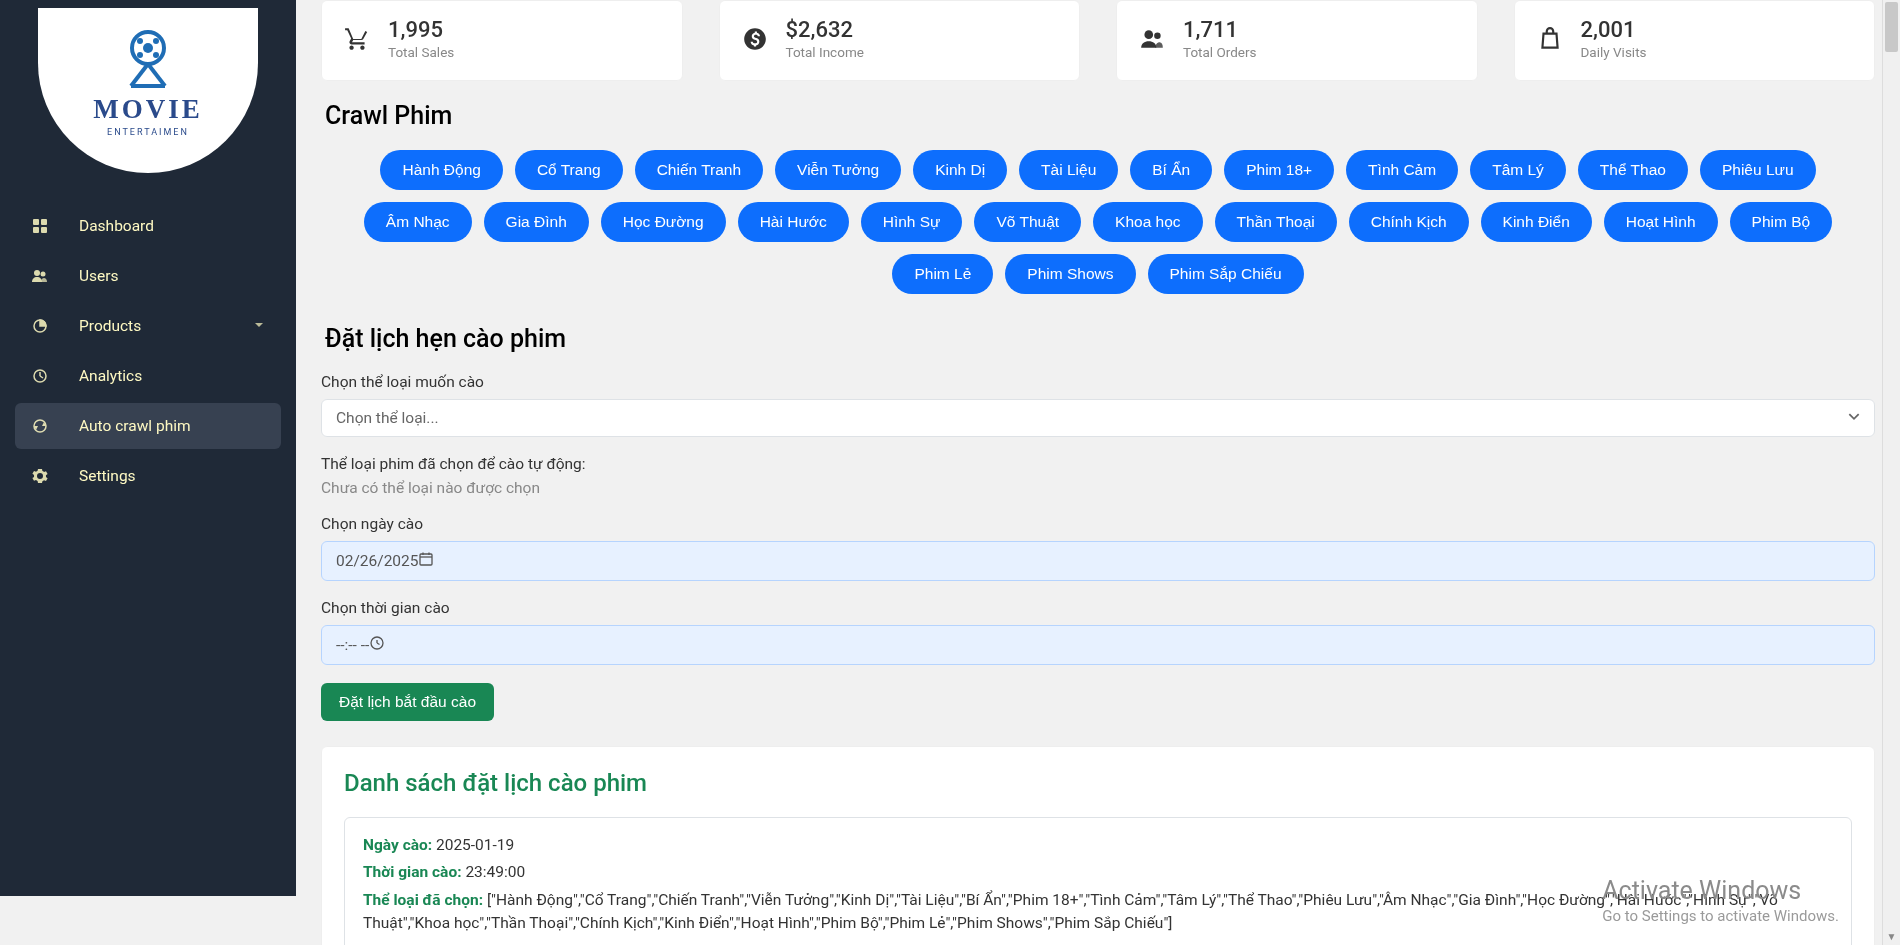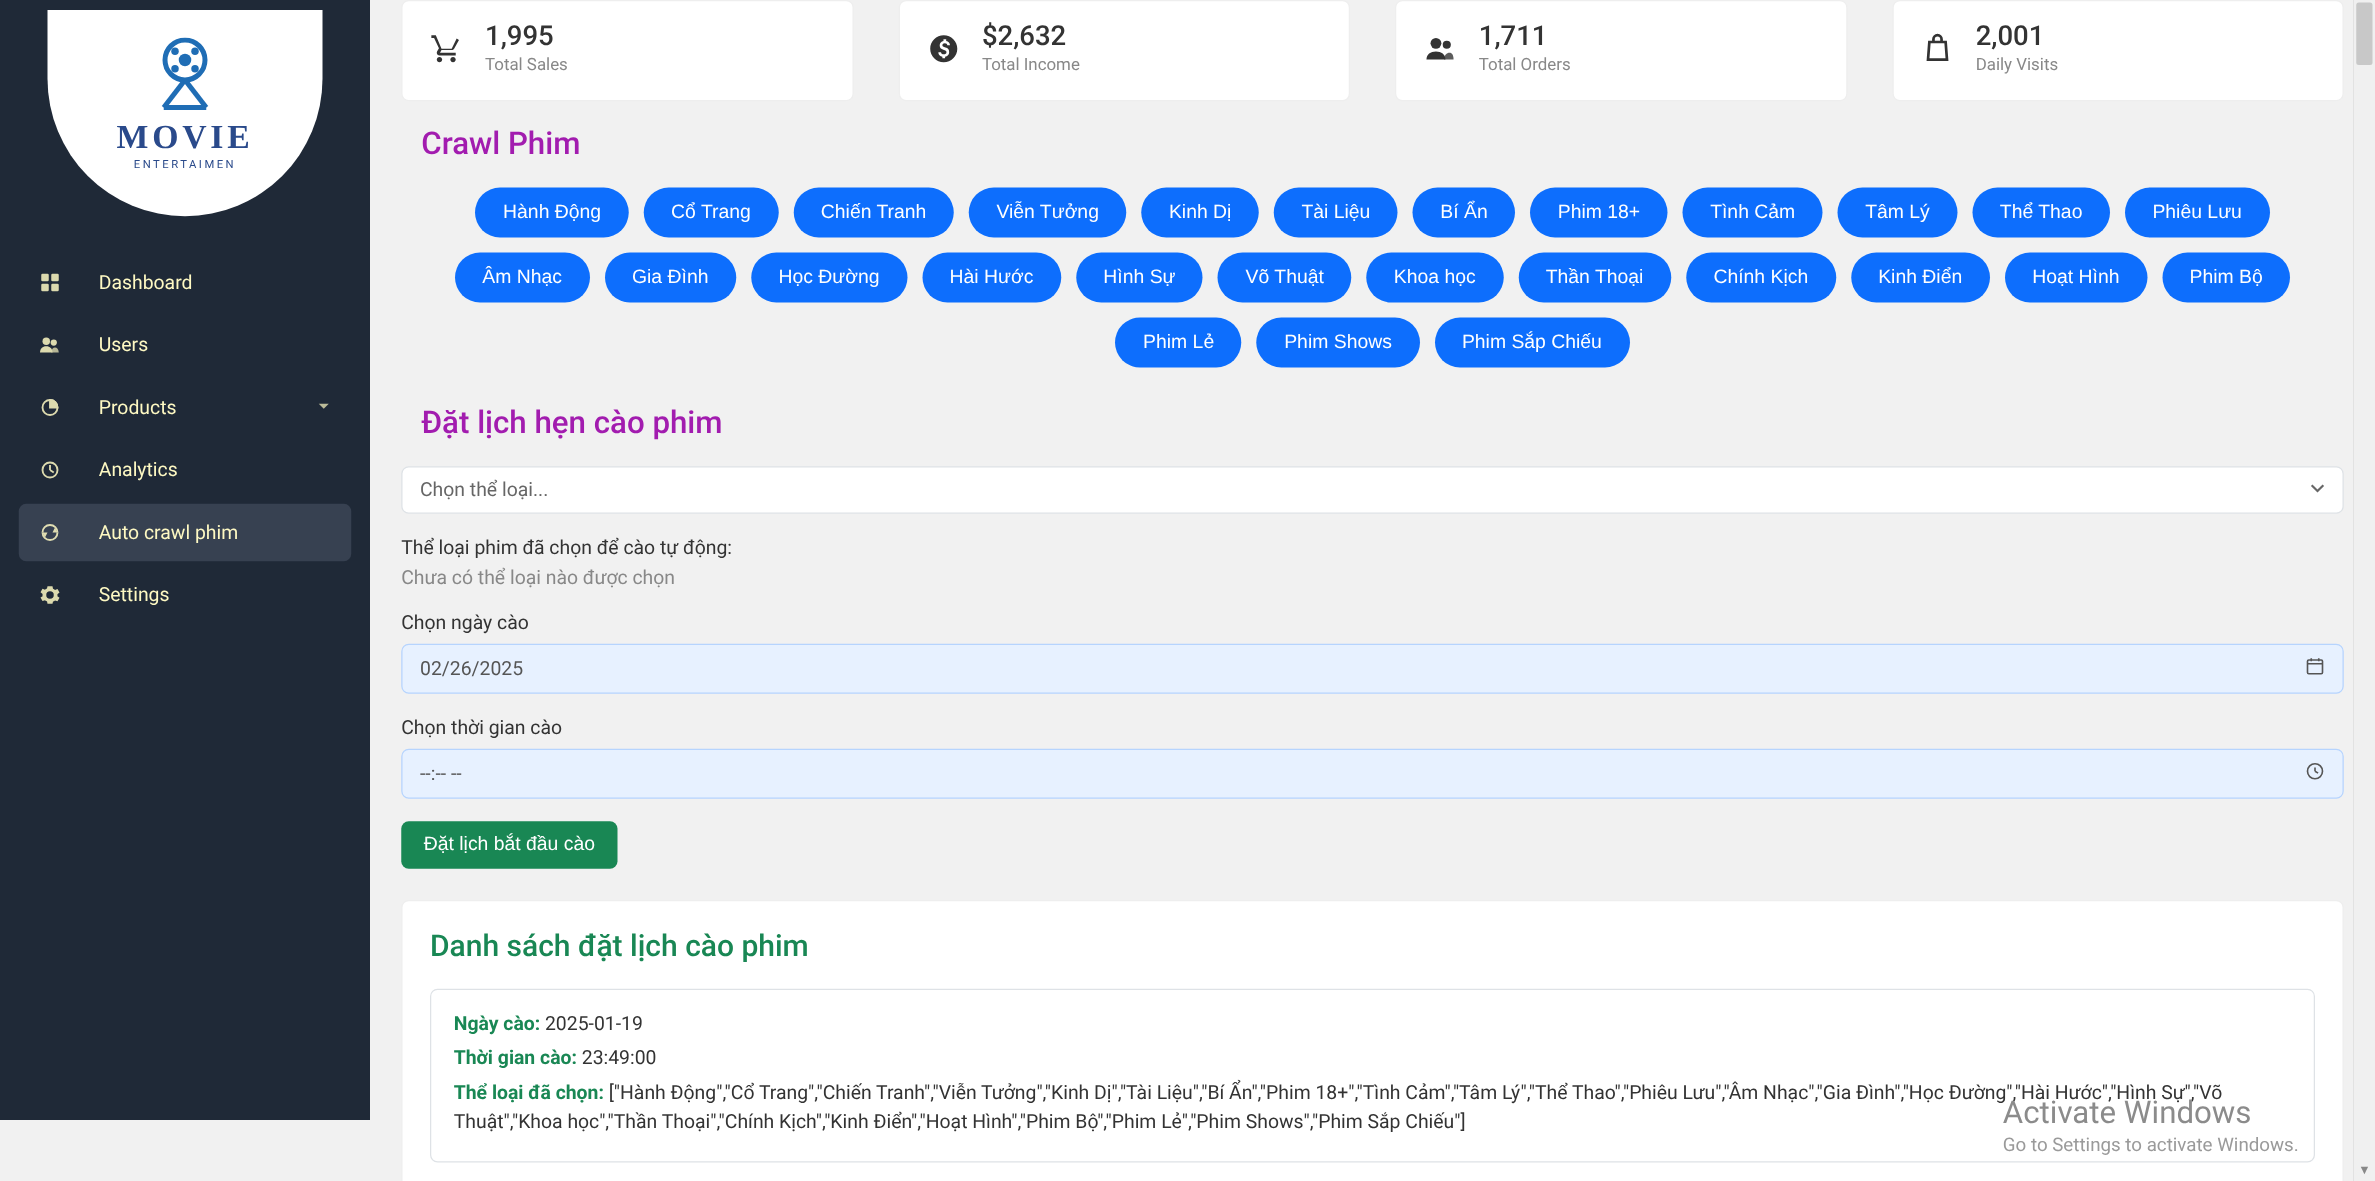--- a/index.html
+++ b/index.html
@@ -127,22 +127,22 @@
       font-weight: 500;
     }
     .stat-label {
       font-size: 13.5px;
       color: #888;
       margin-top: 2px;
     }
     .section-title {
       font-size: 25px;
       font-weight: 500;
-      color: #a21caf;
-      margin: 20px 16px;
+      color: #000000;
+      margin: 20px 4px;
     }
     .pill-container {
       display: flex;
       flex-wrap: wrap;
       justify-content: center;
       gap: 12px;
       margin-bottom: 30px;
     }
     .pill {
       background: #0d6efd;
@@ -164,21 +164,20 @@
     }
     .form-control-light {
       width: 100%;
       padding: 9px 14px;
       border: 1px solid #b6d4fe;
       border-radius: 6px;
       font-size: 15.5px;
       background: #e7f1ff;
       color: #555;
       display: flex;
-      justify-content: space-between;
       align-items: center;
     }
     .select-wrap {
       position: relative;
     }
     .select-field {
       width: 100%;
       padding: 9px 14px;
       border: 1px solid #dee2e6;
       border-radius: 6px;
@@ -479,20 +478,21 @@
         <button class="pill">Hoạt Hình</button>
         <button class="pill">Phim Bộ</button>
         <button class="pill">Phim Lẻ</button>
         <button class="pill">Phim Shows</button>
         <button class="pill">Phim Sắp Chiếu</button>
       </div>
 
     <h2 class="section-title">Đặt lịch hẹn cào phim</h2>
 
     <div class="form-group" style="position:relative;">
+      <label class="form-label">Chọn thể loại muốn cào</label>
       <span class="red-dot">●</span>
       <div class="select-wrap">
         <div class="select-field">Chọn thể loại...</div>
         <span class="select-chevron">
           <svg width="14" height="14" viewBox="0 0 12 12" fill="none" stroke="currentColor" stroke-width="1.5">
               <polyline points="2 4 6 8 10 4"></polyline>
             </svg>
         </span>
       </div>
     </div>

